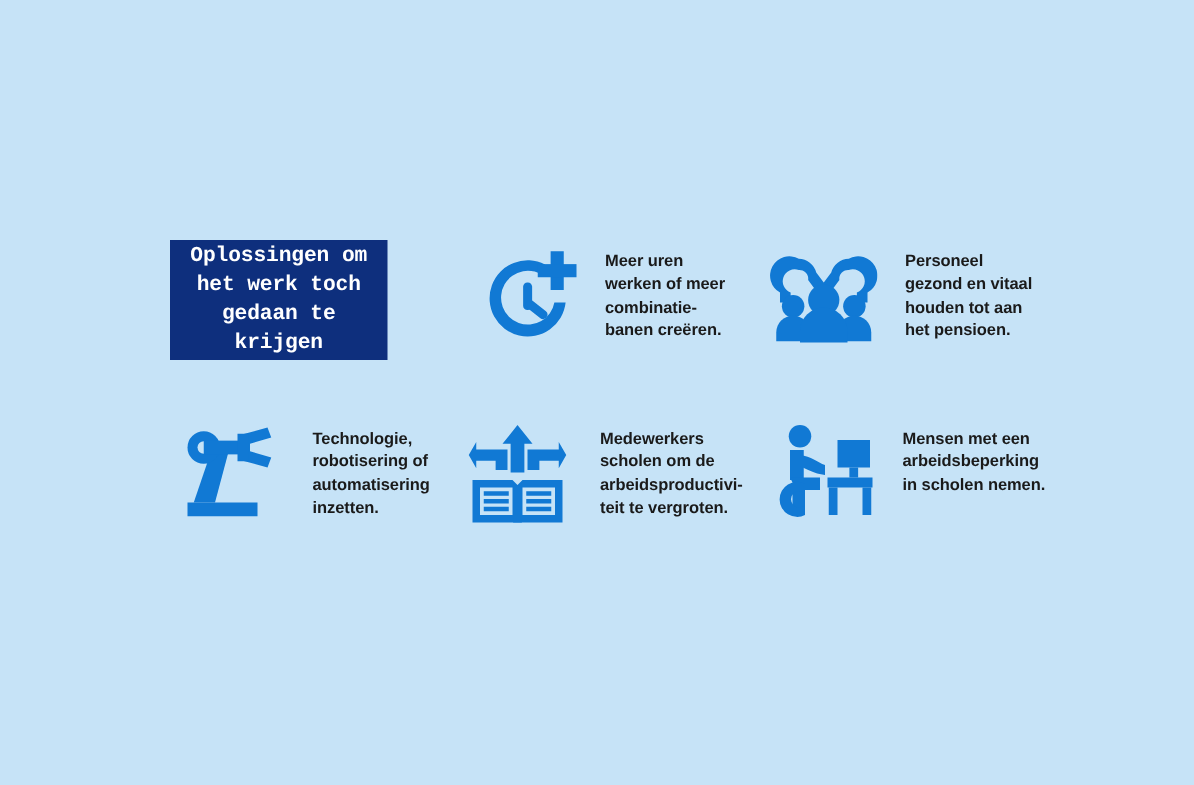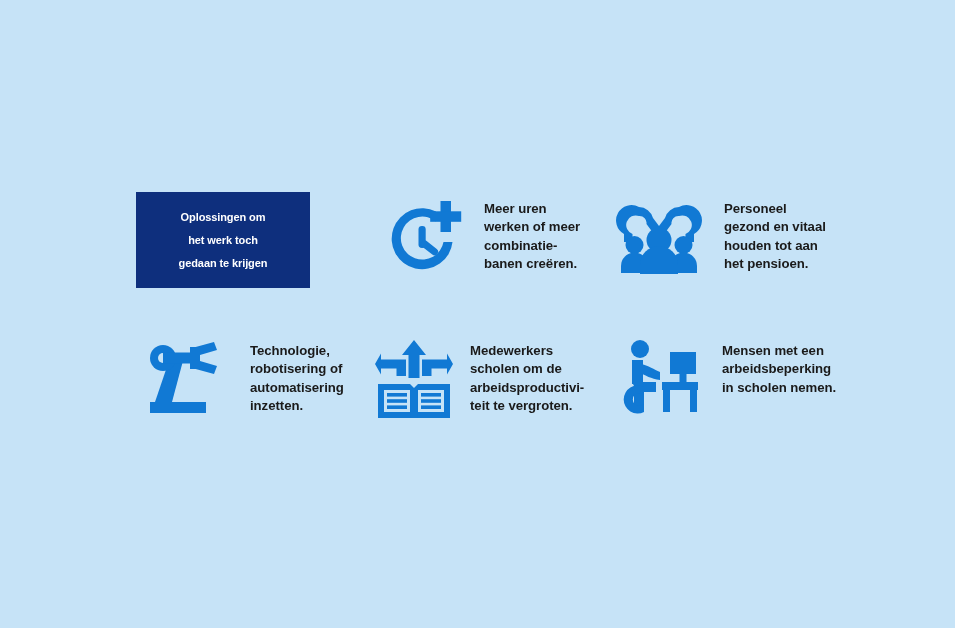--- a/index.html
+++ b/index.html
@@ -32,26 +32,27 @@
     height: 96px;
     background: #0e2f7d;
     display: flex;
     align-items: center;
     justify-content: center;
     box-sizing: border-box;
     padding: 4px 8px;
   }
   .title-text {
     color: #ffffff;
-    font-size: 11px;
+    font-size: 17px;
     font-weight: bold;
     line-height: 23px;
     text-align: center;
     letter-spacing: -0.1px;
     white-space: pre-line;
+    font-family: Liberation Mono, monospace;
   }
 
   
   .item {
     position: absolute;
     display: flex;
     align-items: flex-start;
     font-weight: bold;
   }
   .icon-wrap {
@@ -72,21 +73,21 @@
   #item-hours   { left: 378px; top: 196px; }
   #item-health  { left: 616px; top: 196px; }
   
   #item-tech    { left: 142px; top: 338px; }
   #item-school  { left: 372px; top: 338px; }
   #item-inclusion { left: 618px; top: 338px; }
 
   #item-hours .item-text     { margin-left: 22px; margin-top: 4px; width: 112px; }
   #item-health .item-text    { margin-left: 22px; margin-top: 4px; width: 116px; }
   #item-tech .item-text      { margin-left: 22px; margin-top: 4px; width: 112px; }
-  #item-school .item-text    { margin-left: 14px; margin-top: 4px; width: 108px; }
+  #item-school .item-text    { margin-left: 24px; margin-top: 4px; width: 108px; }
   #item-inclusion .item-text { margin-left: 20px; margin-top: 4px; width: 120px; }
 
   svg { display: block; }
 </style>
 </head>
 <body>
 
 <div id="infographic">
 
   <div class="title-box">

